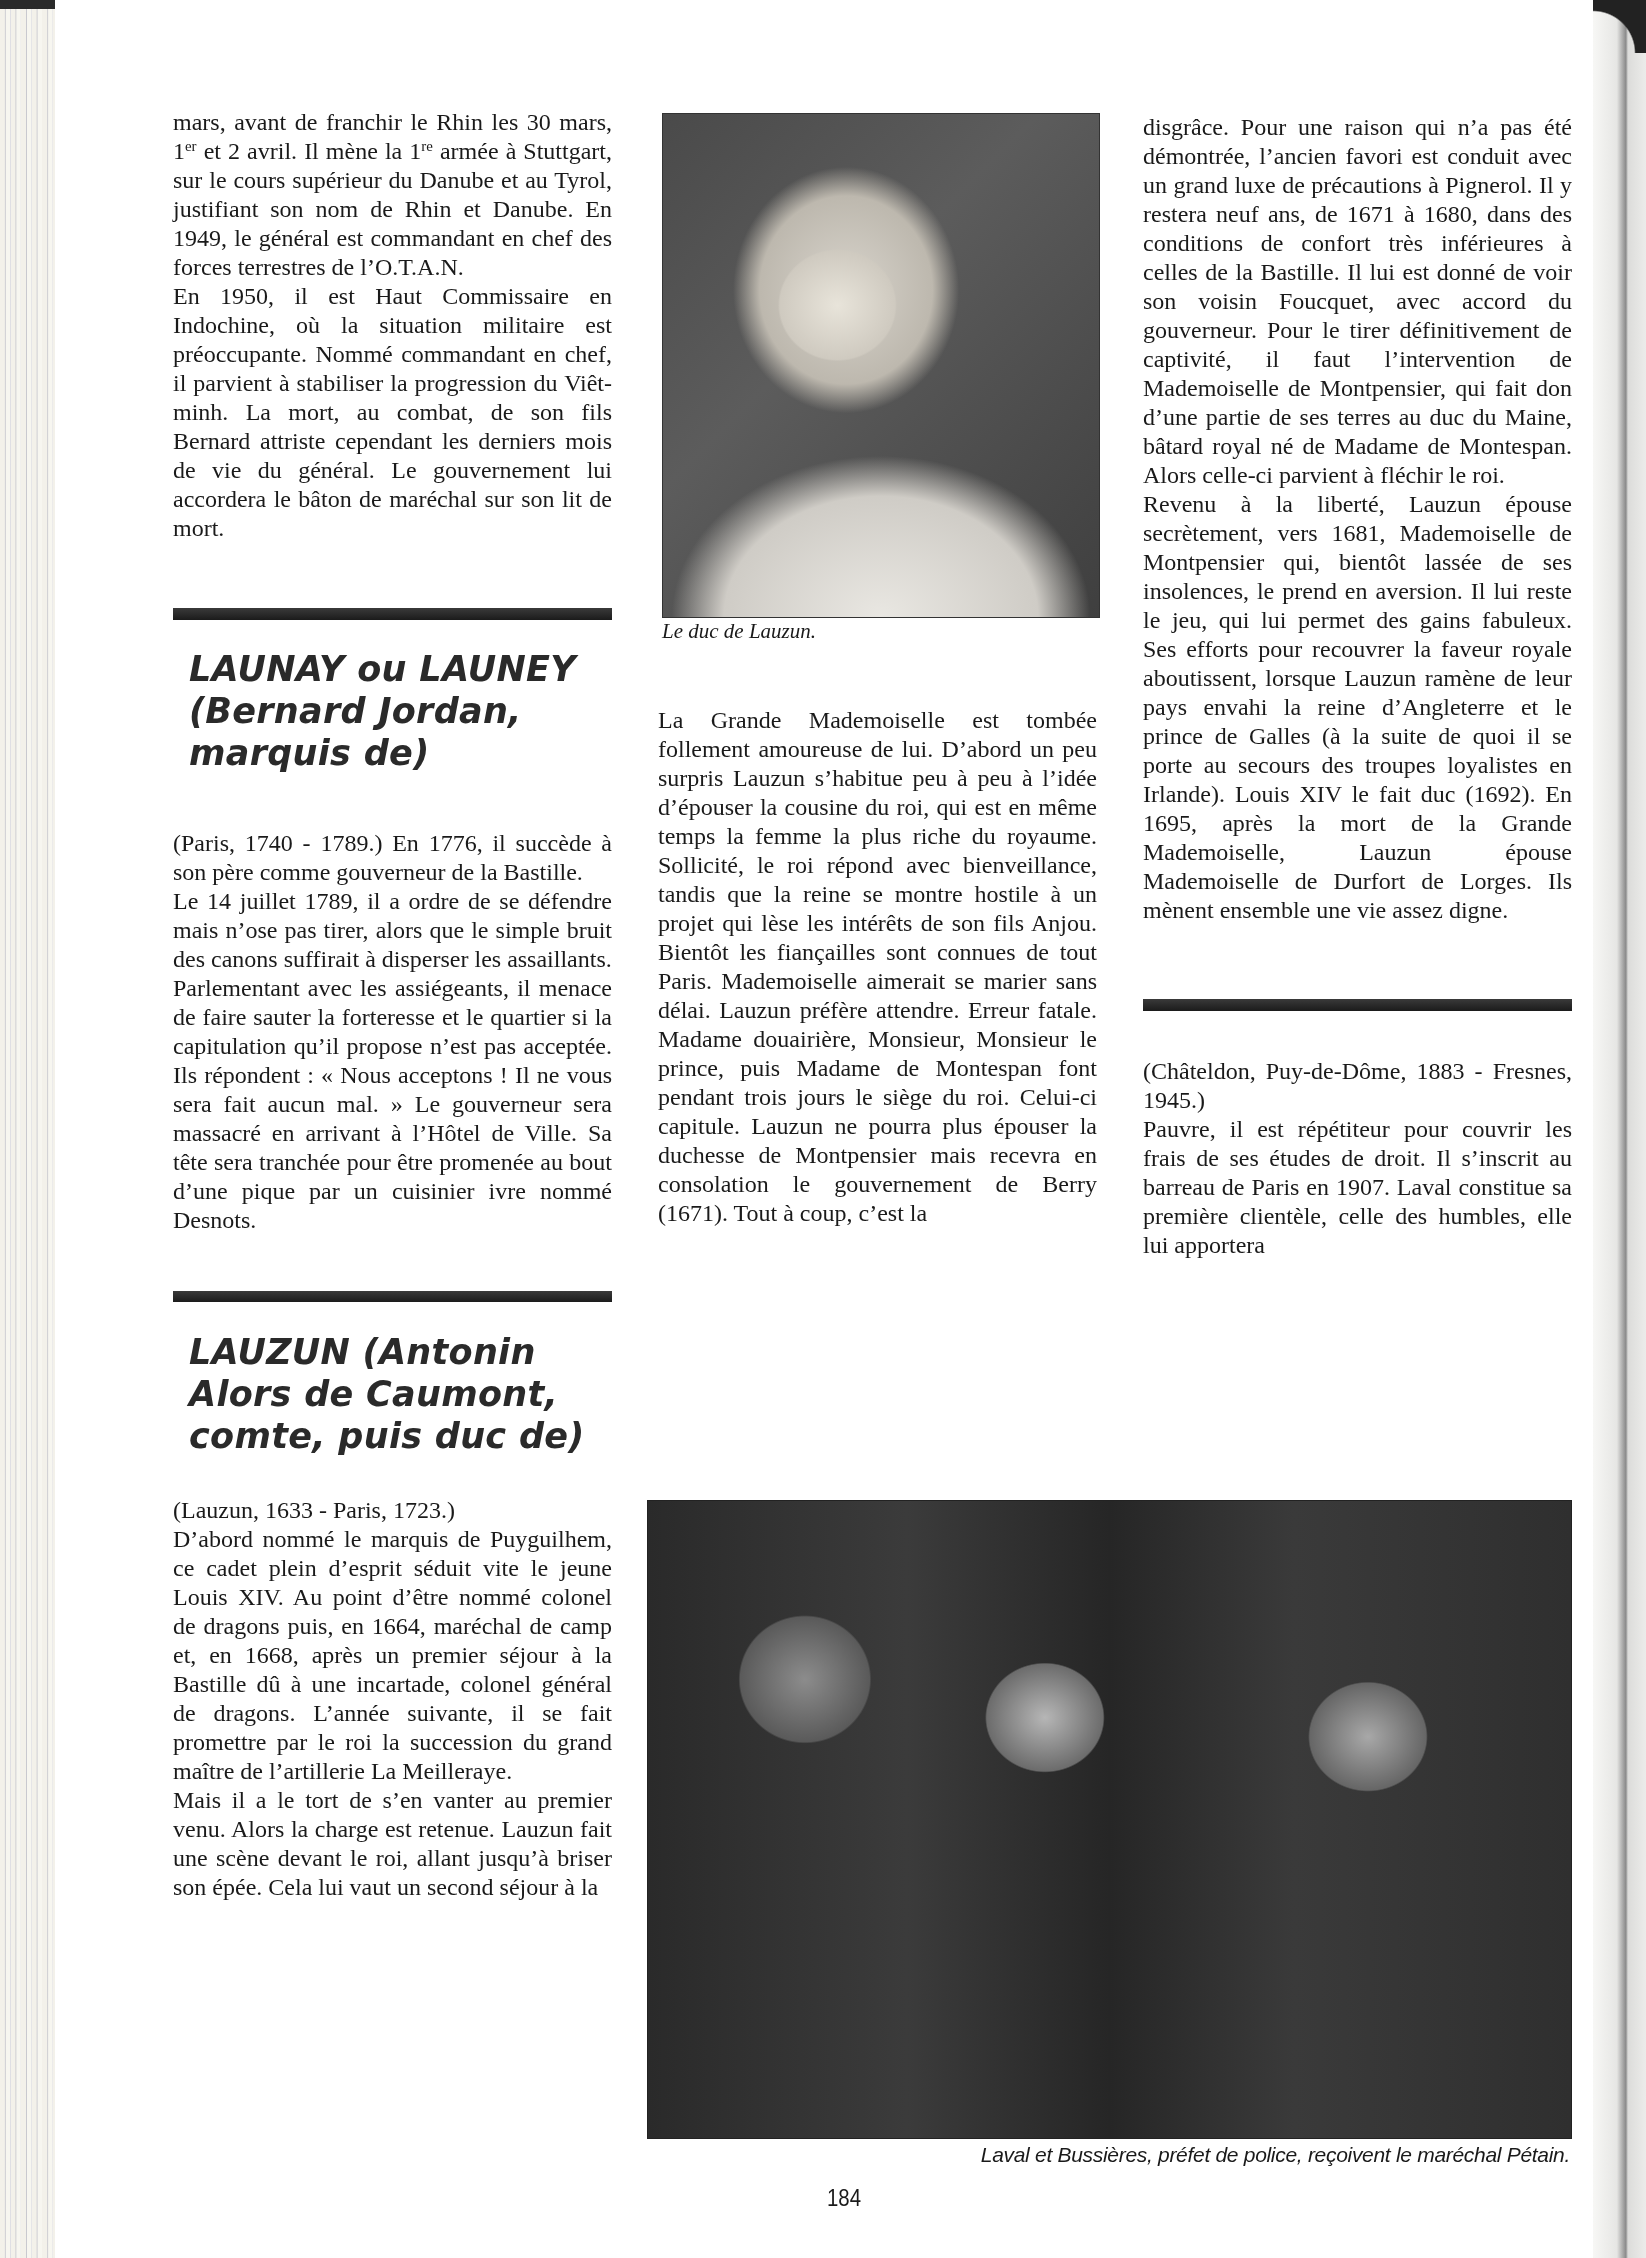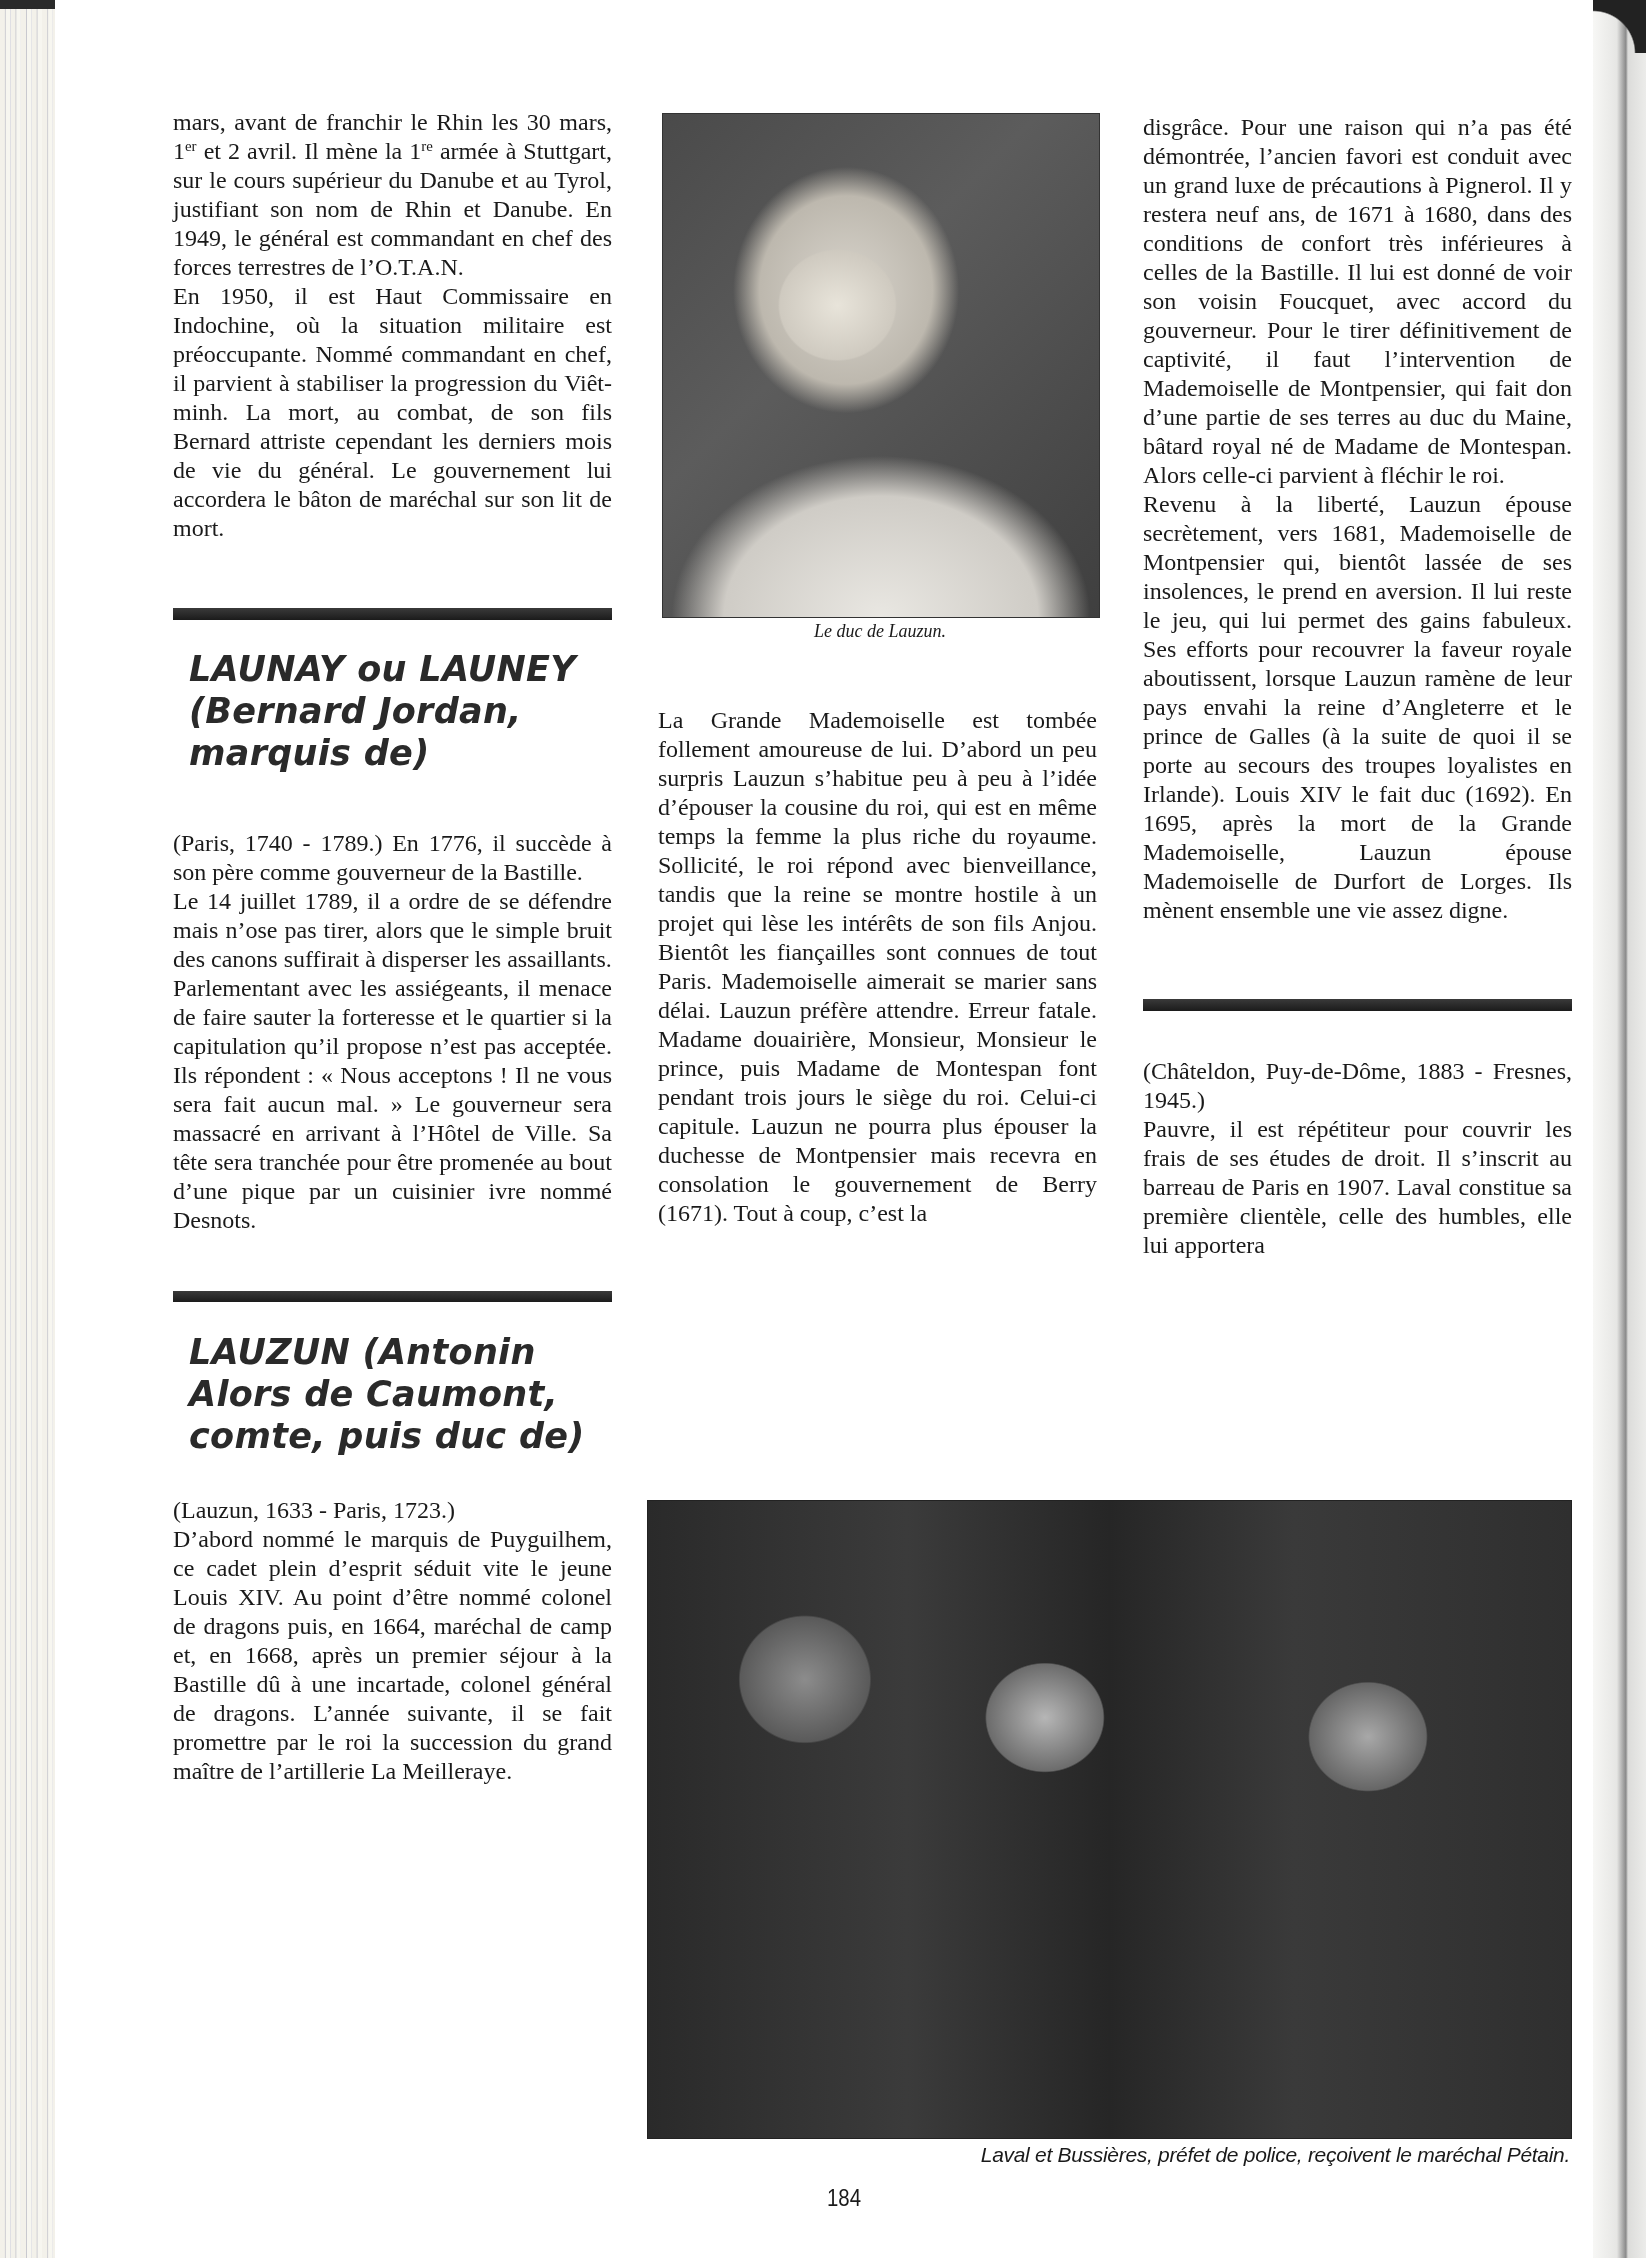--- a/index.html
+++ b/index.html
@@ -49,22 +49,22 @@
   .portrait-frame {
     position: absolute; left: 655px; top: 113px; width: 436px; height: 503px;
     background:
       radial-gradient(ellipse 22% 18% at 40% 38%, #e8e4da 0%, #cfcac0 60%, transparent 62%),
       radial-gradient(ellipse 36% 34% at 42% 35%, #d8d4cc 0%, #bdb8ae 55%, transparent 72%),
       radial-gradient(ellipse 60% 40% at 50% 100%, #e9e7e2 0%, #cfccc6 60%, transparent 80%),
       linear-gradient(135deg, #4a4a4a 0%, #5c5c5c 40%, #3f3f3f 100%);
     border: 0.9px solid #333;
   }
   .portrait-caption {
-    position: absolute; left: 655px; top: 618px; width: 436px; text-align: center;
-    font-style: italic; font-size: 18px; line-height: 26.5px;
+    position: absolute; left: 655px; top: 618px; width: 436px; 
+    font-style: italic; font-size: 21px; line-height: 26.5px;
   }
   .photo-frame {
     position: absolute; left: 640px; top: 1500px; width: 923px; height: 637px;
     background:
       radial-gradient(ellipse 10% 14% at 17% 28%, #8c8c8c 0%, #5a5a5a 70%, transparent 72%),
       radial-gradient(ellipse 9% 12% at 43% 34%, #b6b6b6 0%, #6c6c6c 70%, transparent 72%),
       radial-gradient(ellipse 9% 12% at 78% 37%, #a8a8a8 0%, #666 70%, transparent 72%),
       linear-gradient(90deg, #2a2a2a 0%, #3b3b3b 28%, #262626 50%, #3a3a3a 70%, #2f2f2f 100%),
       #444;
     border: 0.9px solid #222;
@@ -112,20 +112,21 @@
     <div class="rule"></div>
     <div style="height:12.4px"></div>
     <h2 class="entry-title">
       <span>LAUZUN (Antonin</span><br>
       <span>Alors de Caumont,</span><br>
       <span>comte, puis duc de)</span>
     </h2>
     <div style="height:23px"></div>
     <p>(Lauzun, 1633 - Paris, 1723.)</p>
     <p>D’abord nommé le marquis de Puyguilhem, ce cadet plein d’esprit séduit vite le jeune Louis XIV. Au point d’être nommé colonel de dragons puis, en 1664, maréchal de camp et, en 1668, après un premier séjour à la Bastille dû à une incartade, colonel général de dragons. L’année suivante, il se fait promettre par le roi la succession du grand maître de l’artillerie La Meilleraye.</p>
+    <p>Mais il a le tort de s’en vanter au premier venu. Alors la charge est retenue. Lauzun fait une scène devant le roi, allant jusqu’à briser son épée. Cela lui vaut un second séjour à la</p>
   </div>
 
   <div class="portrait-frame"></div>
   <div class="portrait-caption">Le duc de Lauzun.</div>
 
   <div class="col col2">
     <p class="gap">La Grande Mademoiselle est tombée follement amoureuse de lui. D’abord un peu surpris Lauzun s’habitue peu à peu à l’idée d’épouser la cousine du roi, qui est en même temps la femme la plus riche du royaume. Sollicité, le roi répond avec bienveillance, tandis que la reine se montre hostile à un projet qui lèse les intérêts de son fils Anjou. Bientôt les fiançailles sont connues de tout Paris. Mademoiselle aimerait se marier sans délai. Lauzun préfère attendre. Erreur fatale. Madame douairière, Monsieur, Monsieur le prince, puis Madame de Montespan font pendant trois jours le siège du roi. Celui-ci capitule. Lauzun ne pourra plus épouser la duchesse de Montpensier mais recevra en consolation le gouvernement de Berry (1671). Tout à coup, c’est la</p>
   </div>
 
   <div class="col col3">

